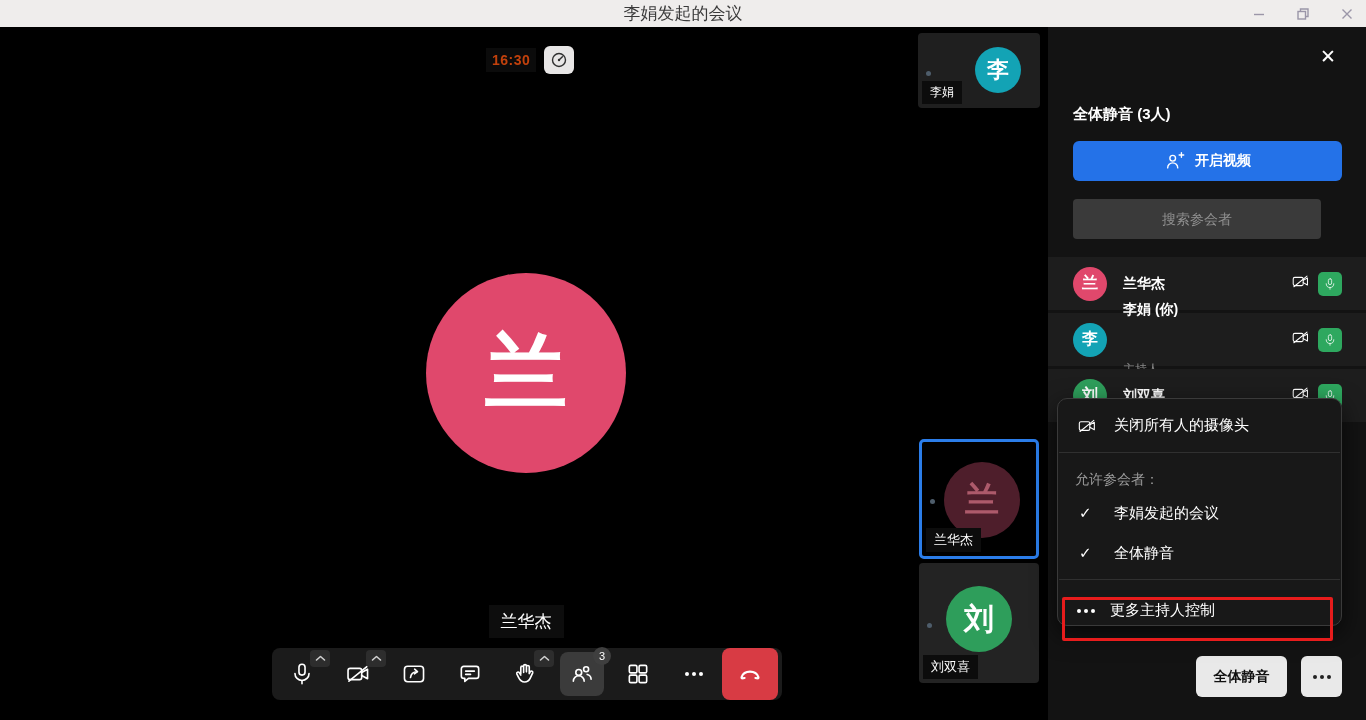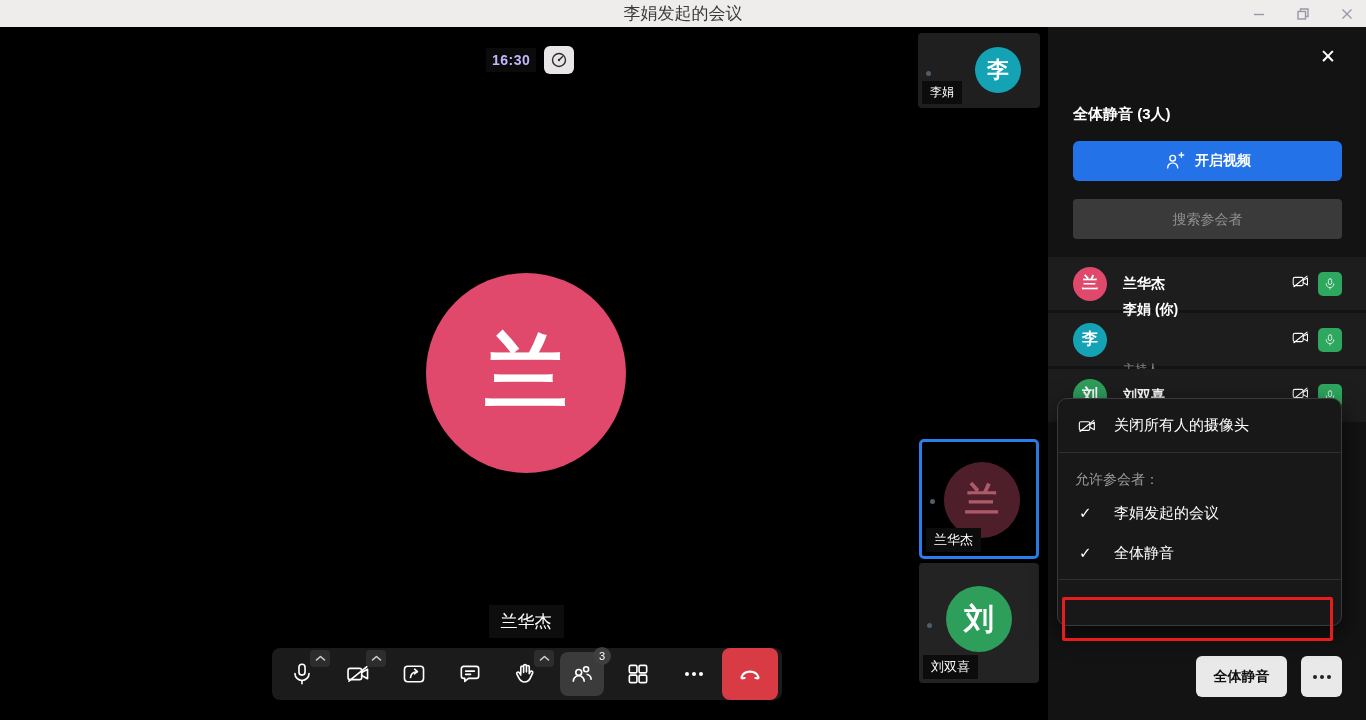--- a/index.html
+++ b/index.html
@@ -11,21 +11,21 @@
     background:#efedec; display:flex; align-items:center; justify-content:center; }
   #titlebar .title { font-size:17px; color:#3a3a3a; }
   .winbtns { position:absolute; right:8px; top:0; height:27px; display:flex; align-items:center; gap:22px; }
   .winbtn { width:22px; height:22px; display:flex; align-items:center; justify-content:center; cursor:default; }
   .winbtn svg { stroke:#9b96a8; stroke-width:1.4; fill:none; }
 
   
   #stage { position:absolute; left:0; top:27px; width:1048px; height:693px; background:#000; }
 
   #timer-wrap { position:absolute; left:486px; top:19px; display:flex; align-items:center; gap:8px; }
-  #timer-text { color:#c4b5fd; font-size:14px; font-weight:bold; background:#0b0b0b; padding:4px 6px; letter-spacing:.5px;}
+  #timer-text { color:#c2410c; font-size:14px; font-weight:bold; background:#0b0b0b; padding:4px 6px; letter-spacing:.5px;}
   #netgauge { width:30px; height:28px; background:#e8e6e6; border-radius:6px;
     display:flex; align-items:center; justify-content:center; }
 
   #main-avatar { position:absolute; left:426px; top:246px; width:200px; height:200px;
     border-radius:50%; background:#e0486c; display:flex; align-items:center; justify-content:center; }
   #main-avatar span { color:#fff; font-size:82px; font-weight:bold; }
 
   #stage-name-wrap { position:absolute; left:426px; top:578px; width:200px;
     display:flex; justify-content:center; }
   #stage-name { color:#fff; font-size:17px; background:#0d0d0d; padding:5px 12px; }
@@ -69,21 +69,21 @@
 
   
   #sidebar { position:absolute; left:1048px; top:27px; width:318px; height:693px; background:#131313; }
   #panel-close { position:absolute; left:268px; top:17px; width:24px; height:24px; color:#fff;
     font-size:19px; display:flex; align-items:center; justify-content:center; cursor:pointer; }
   #panel-title { position:absolute; left:25px; top:78px; color:#fff; font-size:15px; font-weight:bold; }
   #invite-btn { position:absolute; left:25px; top:114px; width:269px; height:40px; background:#2472e8;
     border:none; border-radius:6px; color:#fff; font-size:14px; font-weight:bold;
     display:flex; align-items:center; justify-content:center; gap:9px; cursor:pointer; }
   #invite-btn svg { stroke:#fff; stroke-width:1.5; fill:none; stroke-linecap:round; }
-  #search-input { position:absolute; left:25px; top:172px; width:269px; height:40px; background:#3a3a3a;
+  #search-input { position:absolute; left:25px; top:172px; width:248px; height:40px; background:#3a3a3a;
     border:none; border-radius:4px; color:#ddd; font-size:14px; text-align:center; outline:none;
     font-family:"Liberation Sans","DejaVu Sans",sans-serif; }
   #search-input::placeholder { color:#8f8f8f; }
 
   .prow { position:absolute; left:0; width:318px; height:53px; background:#1d1d1d;
     display:flex; align-items:center; cursor:pointer; }
   .prow .pav { width:34px; height:34px; border-radius:50%; margin-left:25px; flex:0 0 auto;
     display:flex; align-items:center; justify-content:center; color:#fff; font-size:16px; font-weight:bold; }
   .prow .pinfo { margin-left:16px; display:flex; flex-direction:column; gap:2px; }
   .prow .pname { color:#fff; font-size:14px; font-weight:bold; }
@@ -393,14 +393,22 @@
   <div id="menu-section-label">允许参会者：</div>
   <div class="mitem mcheckitem">
     <span class="chk">✓</span>
     <span>李娟发起的会议</span>
   </div>
   <div class="mitem mcheckitem">
     <span class="chk">✓</span>
     <span>全体静音</span>
   </div>
   <div class="mdivider" style="margin-top:6px"></div>
+  <div class="mitem" id="menu-more-controls">
+    <span class="dots3">
+        <i></i>
+        <i></i>
+        <i></i>
+      </span>
+    <span>更多主持人控制</span>
+  </div>
   <div id="annotation-box"></div>
 </div>
 
 </body></html>

